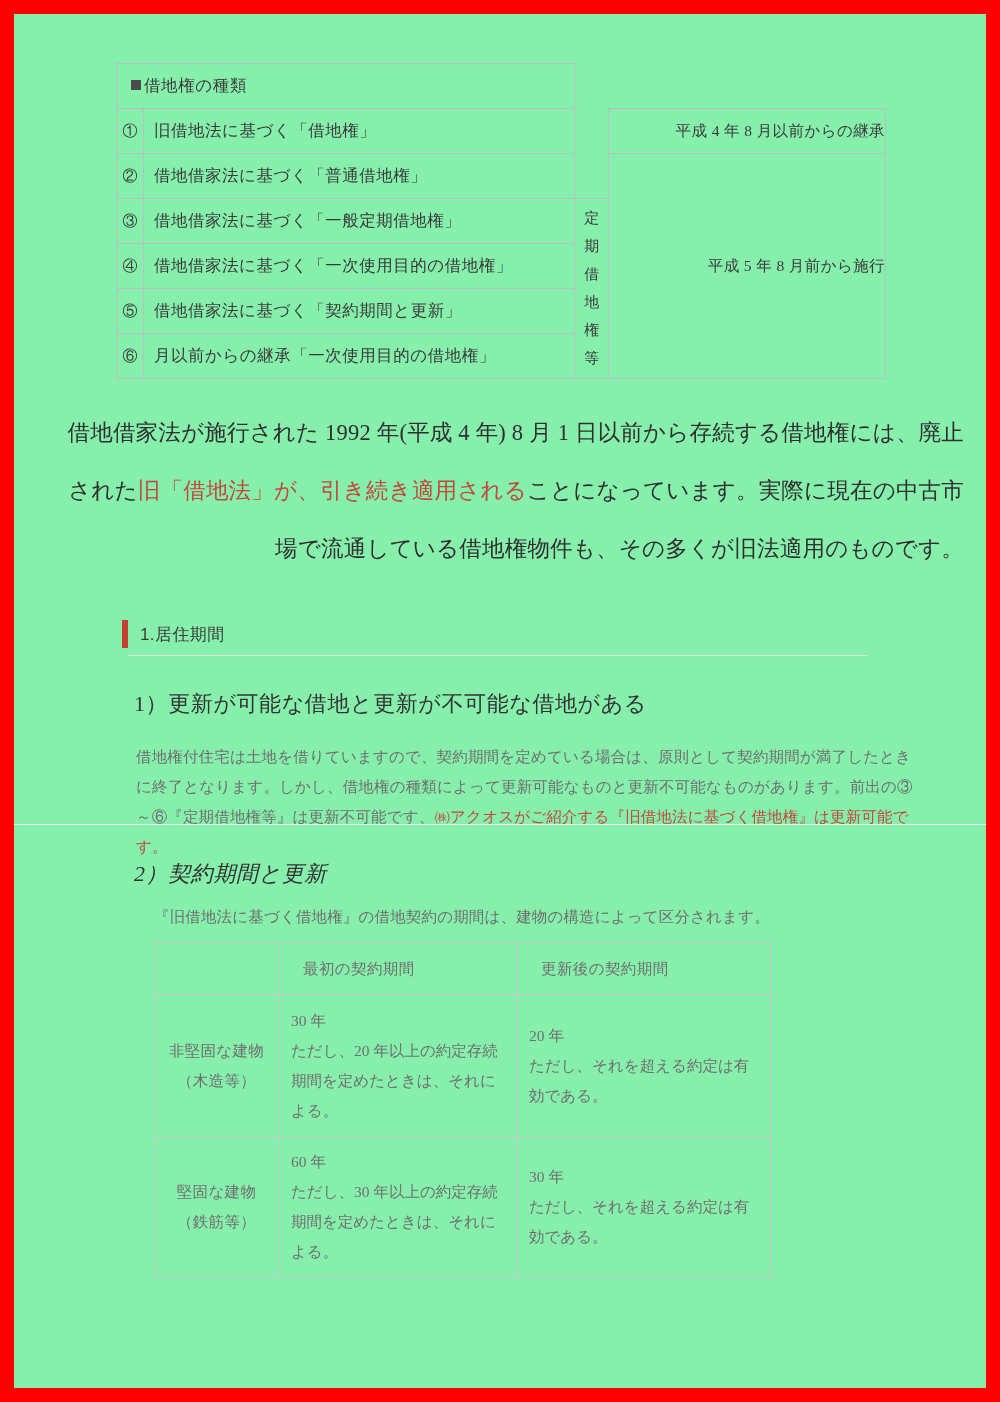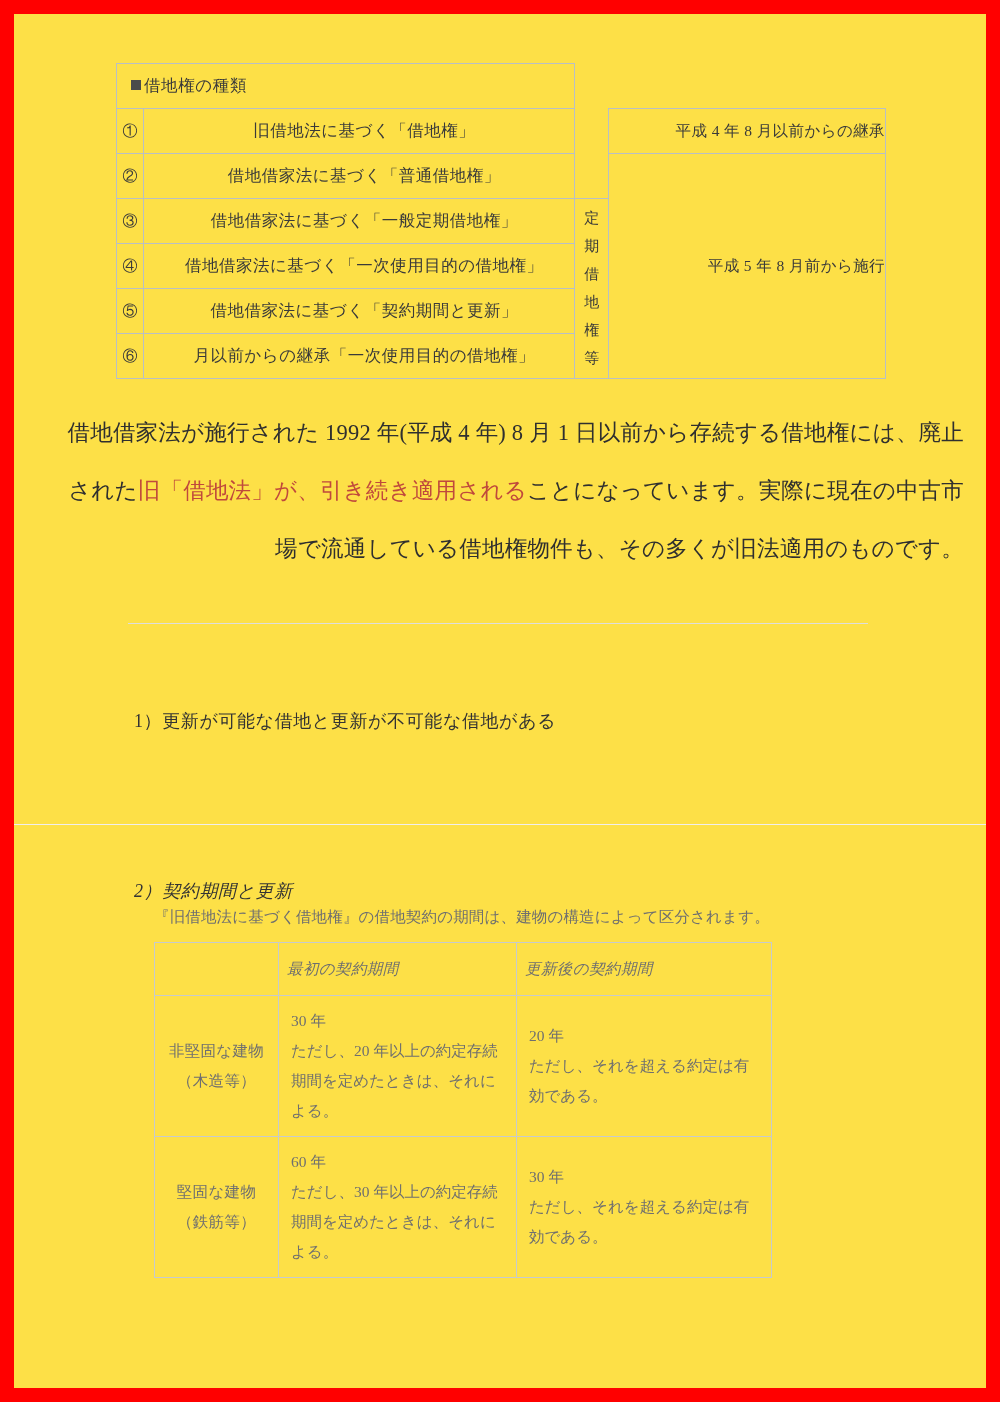--- a/index.html
+++ b/index.html
@@ -20,21 +20,21 @@
     width: 1000px;
     height: 1402px;
     background: #ff0000;
     box-sizing: border-box;
     padding: 14px 14px 14px 14px;
   }
   #page-sheet {
     position: relative;
     width: 100%;
     height: 100%;
-    background: #fde047;
+    background: #86efac;
     box-sizing: border-box;
     overflow: hidden;
   }
 
   
   #types-table-wrap {
     position: absolute;
     left: 102px;
     top: 49px;
     width: 770px;
@@ -76,21 +76,20 @@
     text-align: center;
     font-size: 15px;
     color: #4a4a4a;
   }
   .name-cell {
     padding-left: 10px !important;
     font-size: 16.5px;
     letter-spacing: 0.5px;
     white-space: nowrap;
     color: #3b3b3b;
-    text-align: center;
   }
   .row-h { height: 45px; }
 
   .vert-cell {
     width: 32px;
     text-align: center;
     font-size: 15px;
     line-height: 1.0;
     color: #3b3b3b;
     padding: 4px 0 !important;
@@ -158,24 +157,23 @@
     margin-top: 5px;
     margin-left: 6px;
     height: 1px;
     background: #dedede;
     width: 740px;
   }
 
   
   .sub-heading {
     position: absolute;
-    font-size: 18px;
+    font-size: 22px;
     color: #333333;
     letter-spacing: 0.6px;
-    margin-top: 20px;
   }
   #sub-heading-1 { left: 120px; top: 675px; }
   #sub-heading-2 { left: 120px; top: 845px; font-style: italic; }
 
   
   .small-body {
     position: absolute;
     font-size: 15.5px;
     line-height: 30px;
     color: #6f6f6f;
@@ -211,26 +209,25 @@
     border: 1px solid #c6cacd;
     vertical-align: middle;
     padding: 10px 12px;
     color: #6f6f6f;
     font-size: 15.5px;
     line-height: 30px;
   }
   .pt-corner { width: 124px; border: 1px solid #c6cacd; }
   .pt-head {
     height: 52px;
-    padding: 0 8px !important;
+    padding: 0 24px !important;
     color: #3d3d3d;
     font-size: 16.5px;
     letter-spacing: 0.4px;
     white-space: nowrap;
-    font-style: italic;
   }
   .pt-rowlabel {
     width: 124px;
     text-align: center;
     color: #2f2f2f;
     font-size: 16.5px;
     line-height: 28px;
     letter-spacing: 0.3px;
     padding: 10px 4px !important;
   }
@@ -305,25 +302,30 @@
             <td class="num-cell">⑥</td>
             <td class="name-cell">月以前からの継承「一次使用目的の借地権」</td>
           </tr>
         </tbody>
       </table>
     </div>
 
     <div id="intro-paragraph"><span>借地借家法が施行された 1992 年(平成 4 年) 8 月 1 日以前から存続する借地権には、廃止された</span><span class="red-text">旧「借地法」が、引き続き適用される</span><span>ことになっています。実際に現在の中古市場で流通している借地権物件も、その多くが旧法適用のものです。</span></div>
 
     <div id="section-heading">
+      <div class="bar-row">
+        <div class="accent-bar"></div>
+        <div class="heading-text">1.居住期間</div>
+      </div>
       <div class="hr-line"></div>
     </div>
 
     <div class="sub-heading" id="sub-heading-1">1）更新が可能な借地と更新が不可能な借地がある</div>
 
+    <div class="small-body" id="body-1"><span>借地権付住宅は土地を借りていますので、契約期間を定めている場合は、原則として契約期間が満了したときに終了となります。しかし、借地権の種類によって更新可能なものと更新不可能なものがあります。前出の③～⑥『定期借地権等』は更新不可能です、</span><span class="red-text">㈱アクオスがご紹介する『旧借地法に基づく借地権』は更新可能です。</span></div>
 
     <div id="scan-line"></div>
 
     <div class="sub-heading" id="sub-heading-2">2）契約期間と更新</div>
 
     <div class="small-body" id="body-2">『旧借地法に基づく借地権』の借地契約の期間は、建物の構造によって区分されます。</div>
 
     <div id="period-table-wrap">
       <table class="period-table">
         <colgroup>

